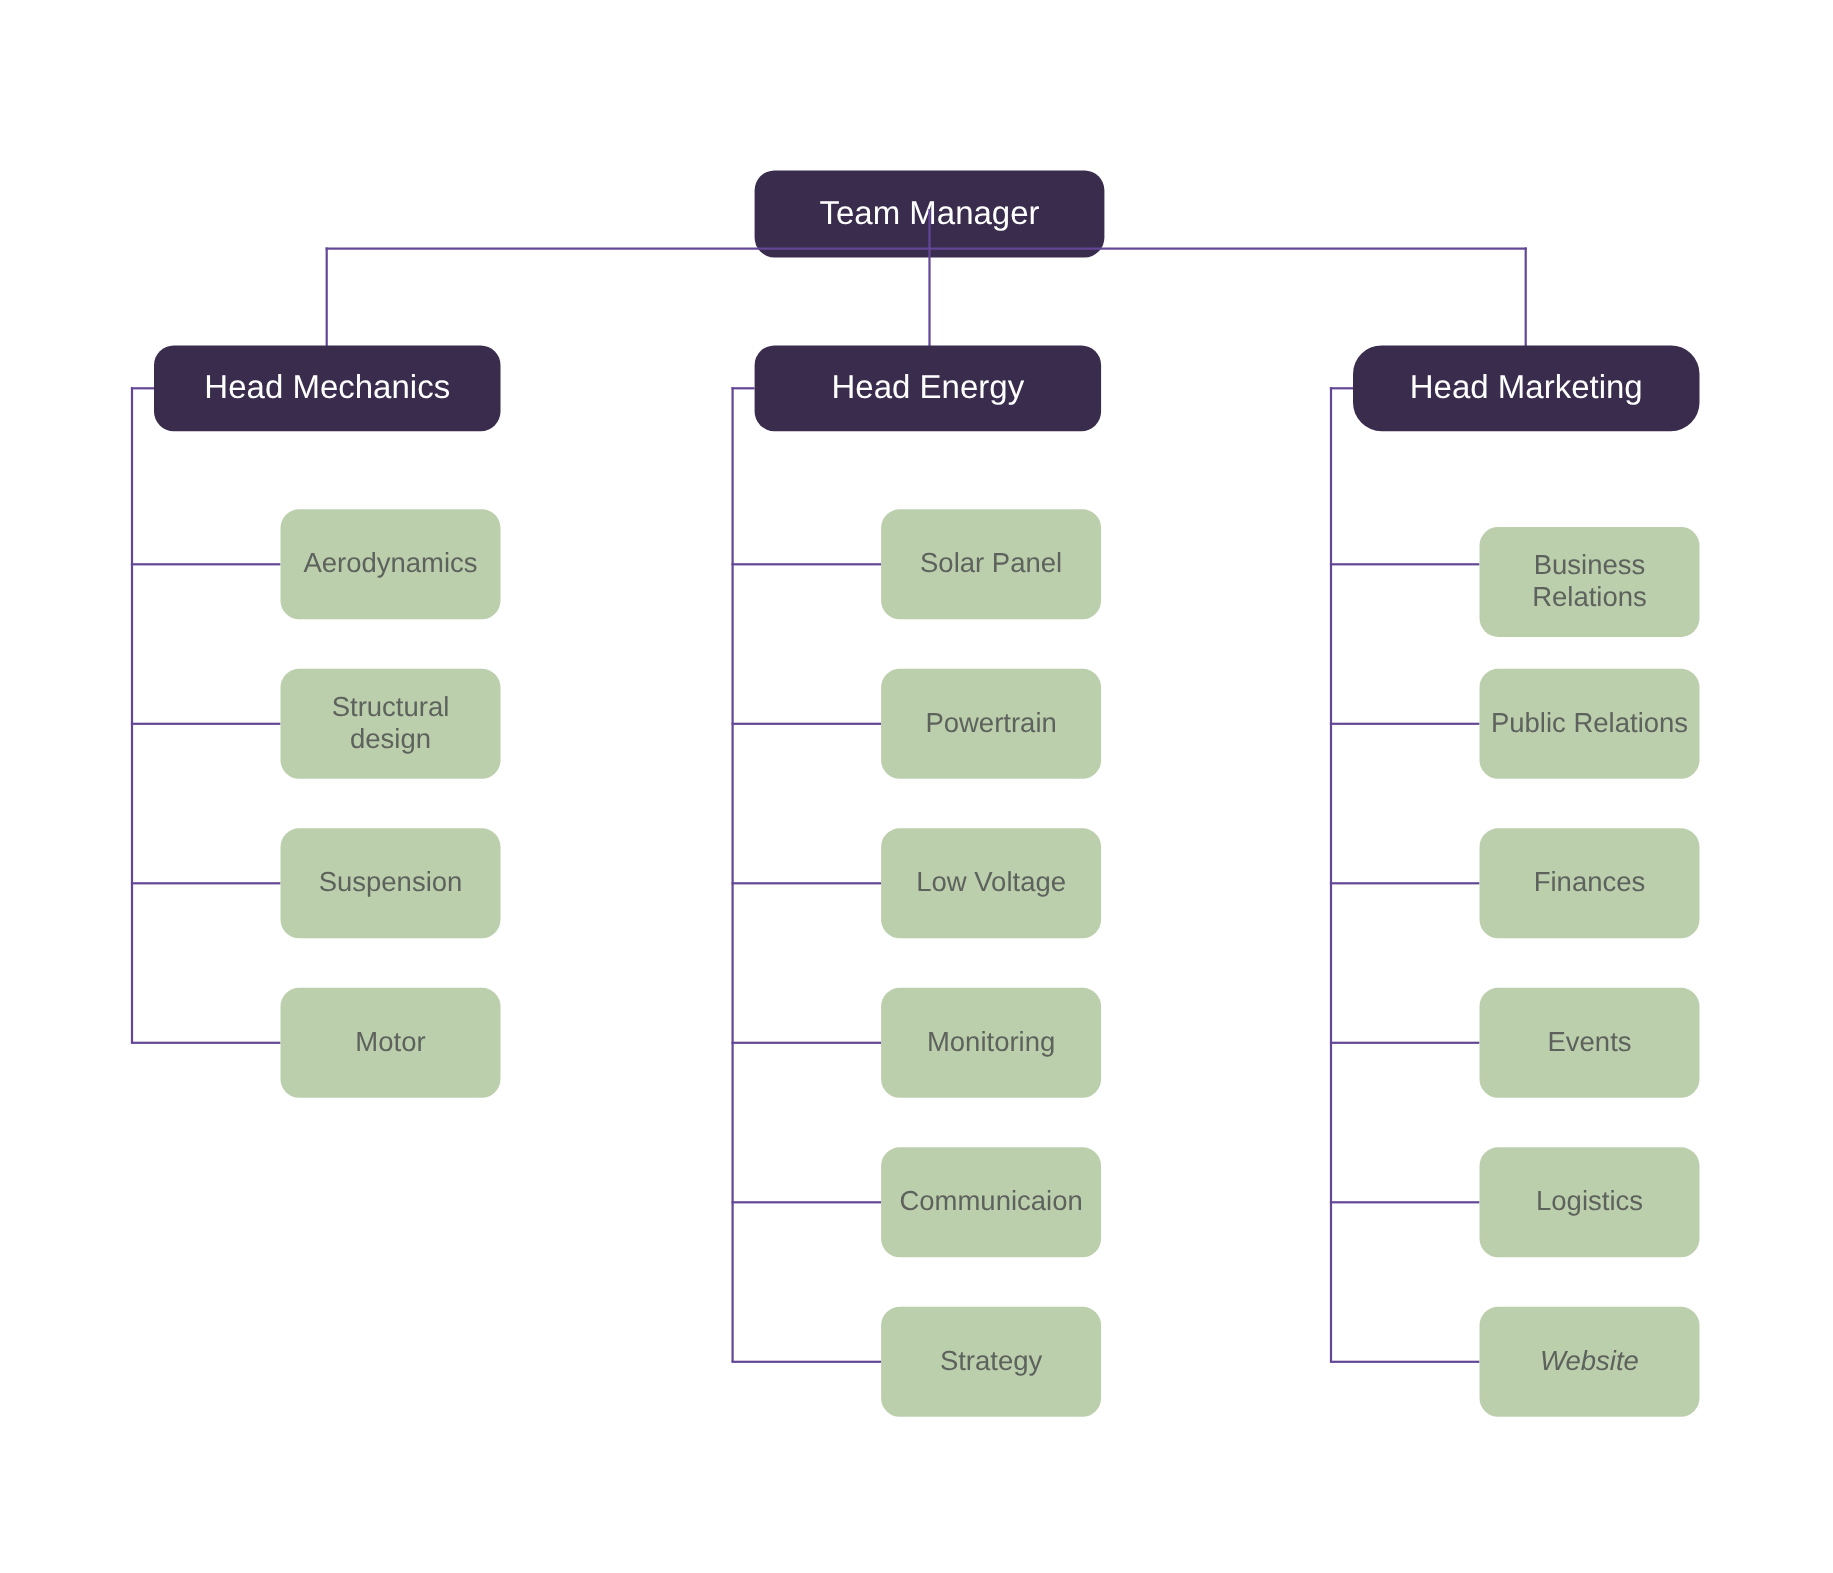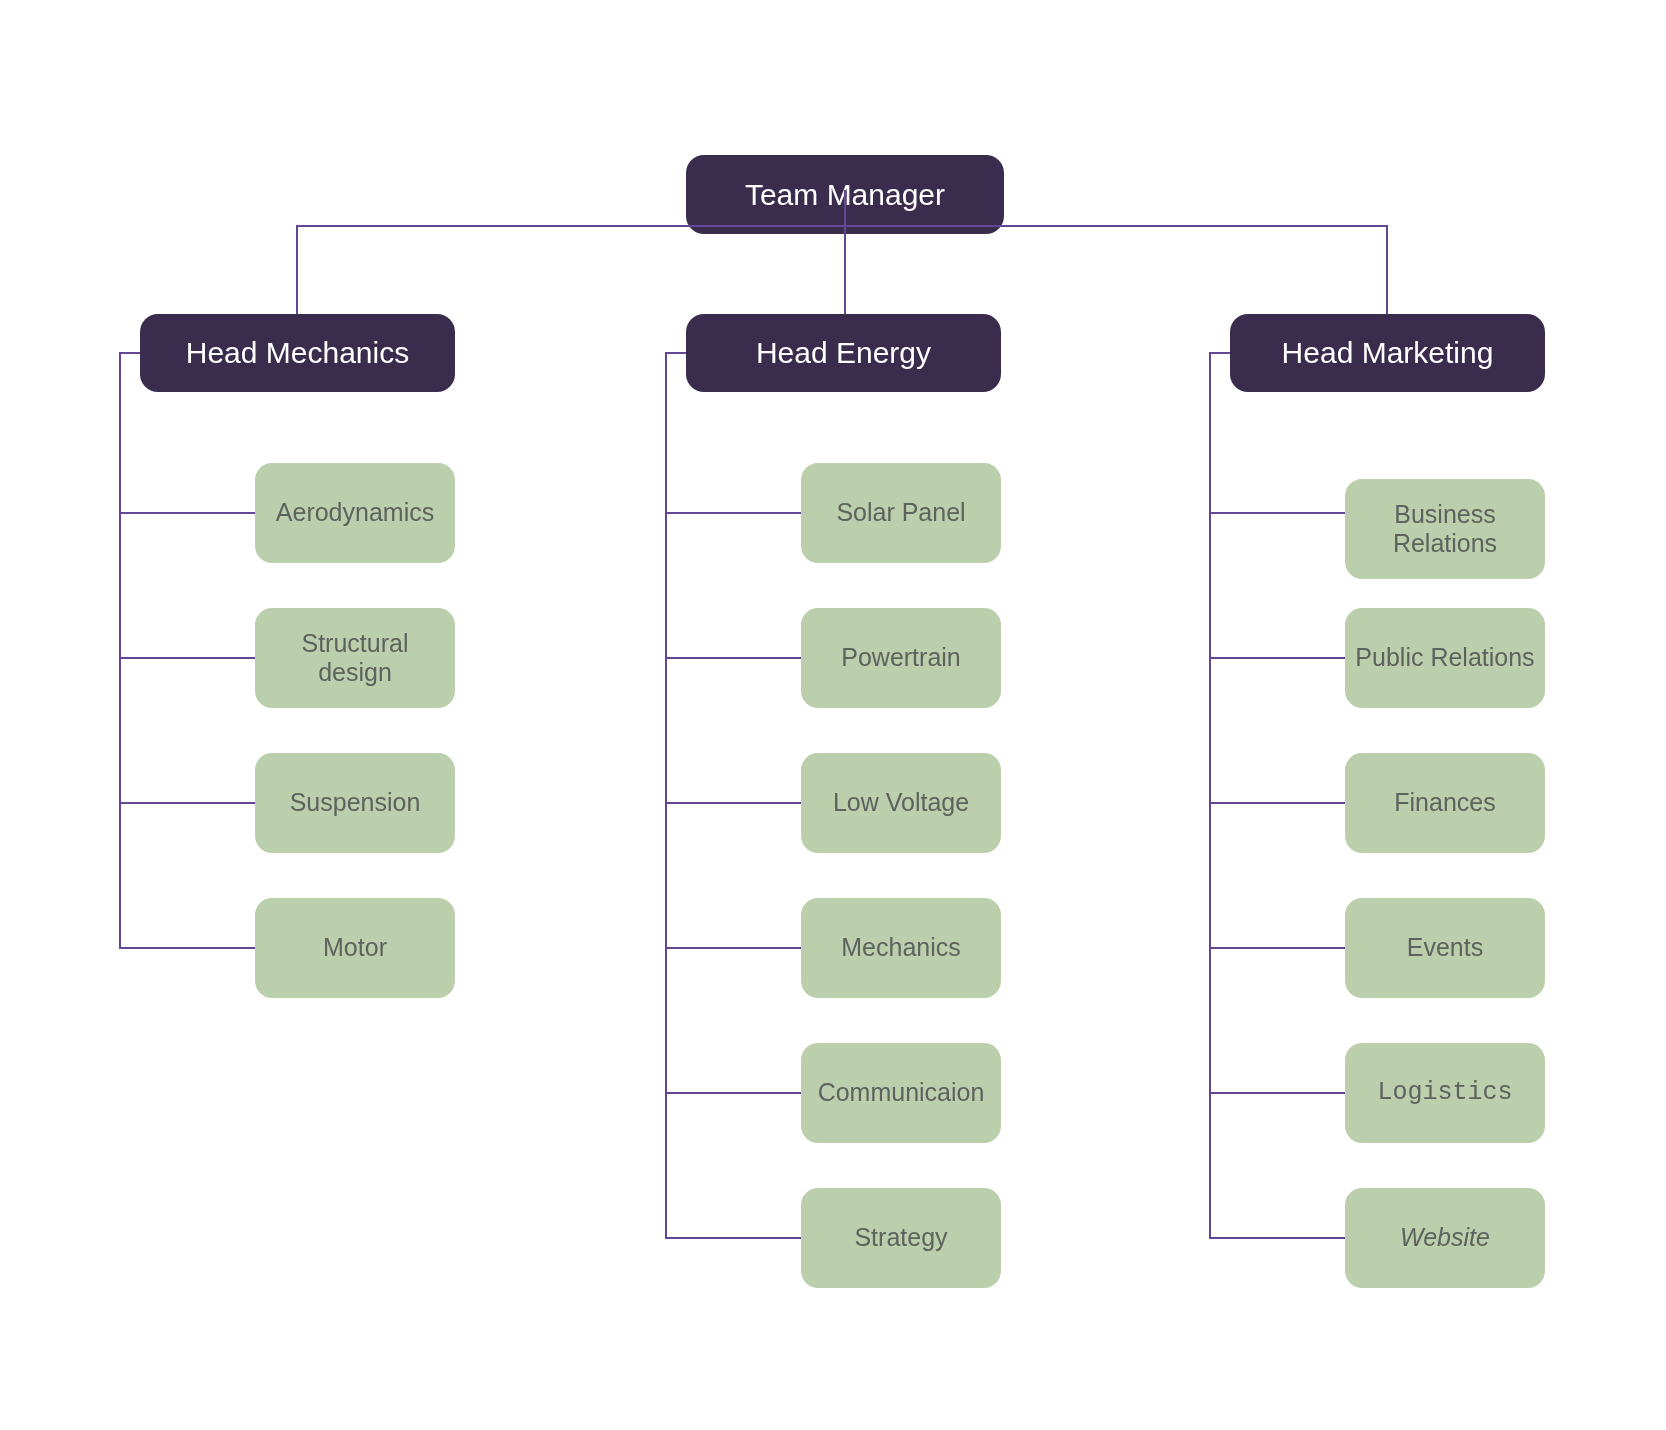--- a/index.html
+++ b/index.html
@@ -54,21 +54,21 @@
   <div class="node primary root" style="left:686px; top:111px;margin-top:44px;">Team Manager</div>
 
   <div class="line v" style="left:844px; top:190px; height:36px;"></div>
   <div class="line h" style="left:296px; top:225px; width:1092px;"></div>
   <div class="line v" style="left:296px; top:225px; height:90px;"></div>
   <div class="line v" style="left:844px; top:225px; height:90px;"></div>
   <div class="line v" style="left:1386px; top:225px; height:90px;"></div>
 
   <div class="node primary" style="left:140px; top:314px;">Head Mechanics</div>
   <div class="node primary" style="left:686px; top:314px;">Head Energy</div>
-  <div class="node primary" style="left:1230px; top:314px;">Head Marketing</div>
+  <div class="node primary" style="left:1230px; top:314px;border-radius:26px;">Head Marketing</div>
 
   <div class="line h" style="left:119px; top:352px; width:21px;"></div>
   <div class="line v" style="left:119px; top:352px; height:596px;"></div>
   <div class="line h" style="left:119px; top:512px; width:136px;"></div>
   <div class="line h" style="left:119px; top:657px; width:136px;"></div>
   <div class="line h" style="left:119px; top:802px; width:136px;"></div>
   <div class="line h" style="left:119px; top:947px; width:136px;"></div>
 
   <div class="node secondary" style="left:255px; top:463px;">Aerodynamics</div>
   <div class="node secondary" style="left:255px; top:608px;">Structural
@@ -81,34 +81,34 @@
   <div class="line h" style="left:665px; top:512px; width:136px;"></div>
   <div class="line h" style="left:665px; top:657px; width:136px;"></div>
   <div class="line h" style="left:665px; top:802px; width:136px;"></div>
   <div class="line h" style="left:665px; top:947px; width:136px;"></div>
   <div class="line h" style="left:665px; top:1092px; width:136px;"></div>
   <div class="line h" style="left:665px; top:1237px; width:136px;"></div>
 
   <div class="node secondary" style="left:801px; top:463px;">Solar Panel</div>
   <div class="node secondary" style="left:801px; top:608px;">Powertrain</div>
   <div class="node secondary" style="left:801px; top:753px;">Low Voltage</div>
-  <div class="node secondary" style="left:801px; top:898px;">Mechanics</div>
+  <div class="node secondary" style="left:801px; top:898px;">Monitoring</div>
   <div class="node secondary" style="left:801px; top:1043px;">Communicaion</div>
   <div class="node secondary" style="left:801px; top:1188px;">Strategy</div>
 
   <div class="line h" style="left:1209px; top:352px; width:21px;"></div>
   <div class="line v" style="left:1209px; top:352px; height:886px;"></div>
   <div class="line h" style="left:1209px; top:512px; width:136px;"></div>
   <div class="line h" style="left:1209px; top:657px; width:136px;"></div>
   <div class="line h" style="left:1209px; top:802px; width:136px;"></div>
   <div class="line h" style="left:1209px; top:947px; width:136px;"></div>
   <div class="line h" style="left:1209px; top:1092px; width:136px;"></div>
   <div class="line h" style="left:1209px; top:1237px; width:136px;"></div>
 
   <div class="node secondary" style="left:1345px; top:463px;margin-top:16px;">Business
 Relations</div>
   <div class="node secondary" style="left:1345px; top:608px;">Public Relations</div>
   <div class="node secondary" style="left:1345px; top:753px;">Finances</div>
   <div class="node secondary" style="left:1345px; top:898px;">Events</div>
-  <div class="node secondary" style="left:1345px; top:1043px;font-family:Liberation Mono, monospace;">Logistics</div>
+  <div class="node secondary" style="left:1345px; top:1043px;">Logistics</div>
   <div class="node secondary" style="left:1345px; top:1188px;font-style:italic;">Website</div>
 
 </div>
 
 </body></html>

